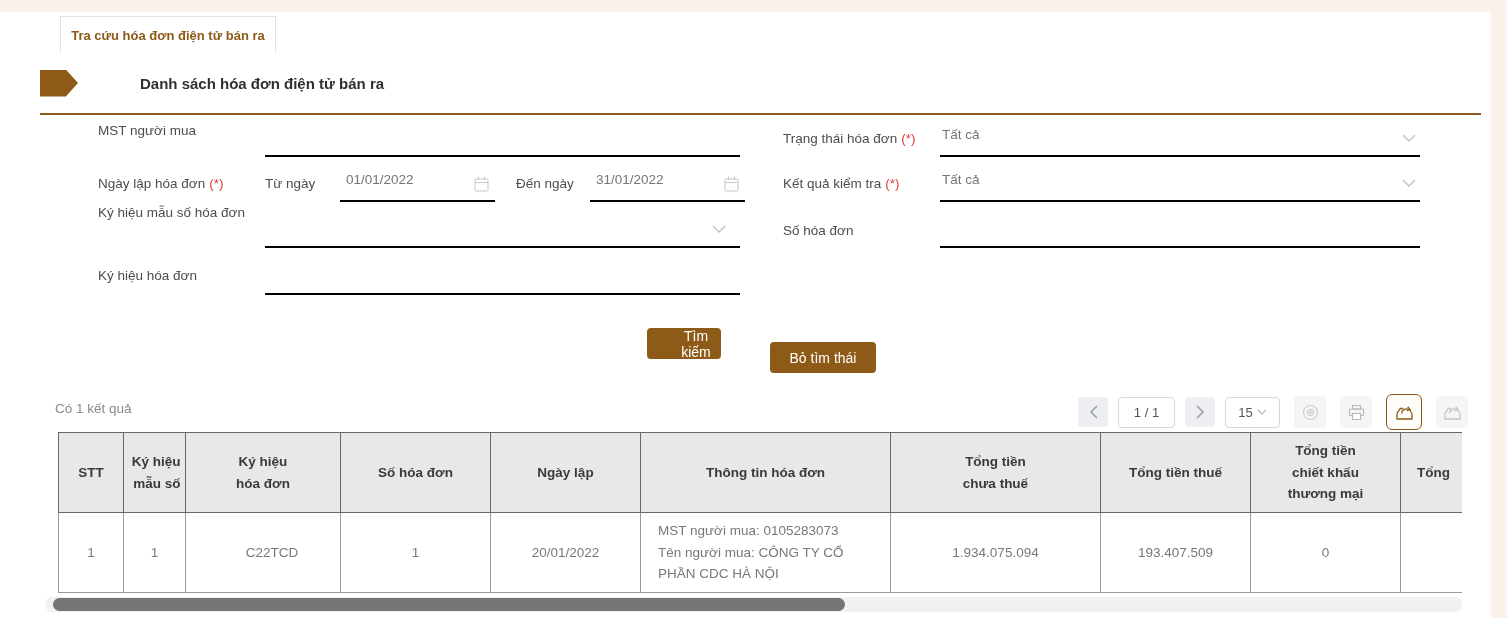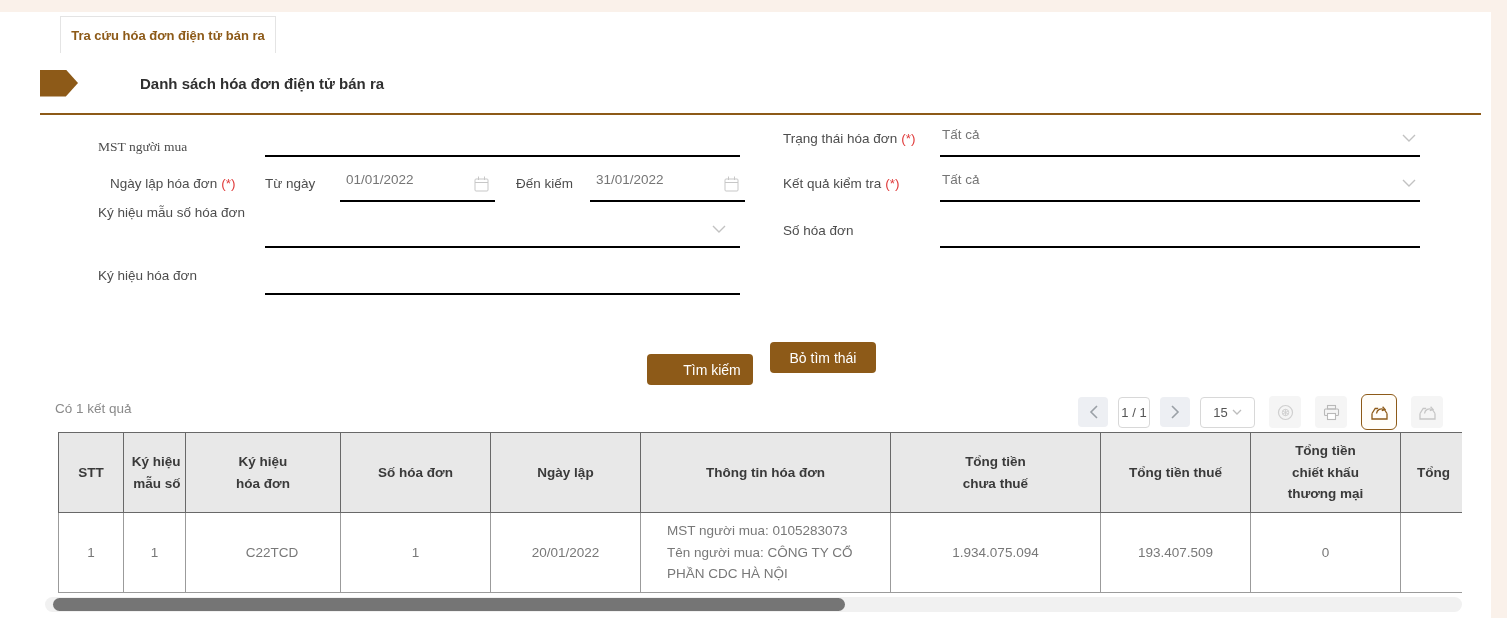--- a/index.html
+++ b/index.html
@@ -54,21 +54,21 @@
   .results-count { position:absolute; left:55px; top:401px; color:#8a8a8a; }
   .pager { position:absolute; left:1078px; top:394px; display:flex; align-items:center; gap:10px; }
   .pg-btn {
     width:30px; height:30px; background:#edeff3; border:none; border-radius:4px;
     display:flex; align-items:center; justify-content:center; cursor:pointer;
   }
   .pg-box {
     height:31px; background:#fff; border:1px solid #d8d8d8; border-radius:4px;
     display:flex; align-items:center; justify-content:center; color:#555; font-size:13px;
   }
-  .pg-indicator { width:32px; }
+  .pg-indicator { width:57px; }
   .pg-size { width:55px; gap:4px; cursor:pointer; }
   .icon-btn {
     width:32px; height:32px; background:#f5f5f5; border:none; border-radius:4px;
     display:flex; align-items:center; justify-content:center; cursor:pointer; margin-left:4px;
   }
   .icon-btn.accent {
     width:36px; height:36px; background:#fffdf9; border:1px solid #8d5a18; border-radius:6px;
   }
 
   
@@ -77,21 +77,21 @@
   thead td {
     background:#e8e8e8; border:1px solid #686868; height:80px;
     text-align:center; vertical-align:middle; font-weight:bold; color:#3a3a3a; line-height:1.6;
   }
   thead td span { display:inline-block; }
   tbody td {
     background:#fff; border:1px solid #9b9b9b; border-top:1px solid #686868; height:80px;
     text-align:center; vertical-align:middle; color:#787878;
   }
   td.al { text-align:center; padding-left:18px;margin-top:17px; }
-  td.info { text-align:left; padding:0 26px; line-height:1.6;margin-left:18px; }
+  td.info { text-align:left; padding:0 17px; line-height:1.6;margin-left:18px; }
   .hw52 { max-width:52px;text-align:right; } .hw60 { max-width:60px; } .hw80 { max-width:80px; } .hw92 { max-width:92px; }
   .h-left { text-align:left !important; padding-left:16px; }
 
   
   .hscroll { position:absolute; left:45px; top:597px; width:1417px; height:15px; background:#f1f1f1; border-radius:8px; }
   .hthumb { position:absolute; left:8px; top:1px; width:792px; height:13px; background:#757575; border-radius:7px; }
 </style>
 </head>
 <body>
 
@@ -102,47 +102,47 @@
   <div class="tab active">Tra cứu hóa đơn điện tử bán ra</div>
 </div>
 
 <div class="titlebar">
   <div class="title-marker"></div>
   <div class="page-title">Danh sách hóa đơn điện tử bán ra</div>
 </div>
 
 <div class="form">
 
-  <div class="lbl" style="left:98px; top:24px;font-family:Liberation Serif, serif;">MST người mua</div>
+  <div class="lbl" style="left:98px; top:8px;">MST người mua</div>
   <div class="uline" style="left:265px; top:10px; width:475px; height:32px;"></div>
 
   <div class="lbl" style="left:783px; top:16px;">
     <span>Trạng thái hóa đơn</span><span class="req">(*)</span>
   </div>
   <div class="uline" style="left:940px; top:8px; width:480px; height:34px;">
     <div class="field-value" style="left:2px; top:4px;">Tất cả</div>
     <svg class="chev" style="right:4px; top:11px;" width="14" height="8" viewBox="0 0 14 8">
         <path d="M1 1l6 6 6-6" fill="none" stroke="#c2c2c2" stroke-width="1.4"></path>
       </svg>
   </div>
 
-  <div class="lbl" style="left:98px; top:61px;margin-left:12px;">
+  <div class="lbl" style="left:98px; top:61px;">
     <span>Ngày lập hóa đơn</span><span class="req">(*)</span>
   </div>
   <div class="lbl" style="left:265px; top:61px;">Từ ngày</div>
   <div class="uline" style="left:340px; top:53px; width:155px; height:34px;">
     <div class="field-value" style="left:6px; top:4px;">01/01/2022</div>
     <svg class="cal" style="right:6px; top:8px;" width="15" height="16" viewBox="0 0 15 16">
       <rect x="1" y="3" width="13" height="12" rx="1" fill="none" stroke="#c7c7c7"></rect>
       <line x1="1" y1="6.5" x2="14" y2="6.5" stroke="#c7c7c7"></line>
       <line x1="4.5" y1="0.5" x2="4.5" y2="4" stroke="#c7c7c7"></line>
       <line x1="10.5" y1="0.5" x2="10.5" y2="4" stroke="#c7c7c7"></line>
     </svg>
   </div>
-  <div class="lbl" style="left:516px; top:61px;">Đến kiếm</div>
+  <div class="lbl" style="left:516px; top:61px;">Đến ngày</div>
   <div class="uline" style="left:590px; top:53px; width:155px; height:34px;">
     <div class="field-value" style="left:6px; top:4px;">31/01/2022</div>
     <svg class="cal" style="right:6px; top:8px;" width="15" height="16" viewBox="0 0 15 16">
       <rect x="1" y="3" width="13" height="12" rx="1" fill="none" stroke="#c7c7c7"></rect>
       <line x1="1" y1="6.5" x2="14" y2="6.5" stroke="#c7c7c7"></line>
       <line x1="4.5" y1="0.5" x2="4.5" y2="4" stroke="#c7c7c7"></line>
       <line x1="10.5" y1="0.5" x2="10.5" y2="4" stroke="#c7c7c7"></line>
     </svg>
   </div>
 
@@ -163,21 +163,21 @@
       </svg>
   </div>
 
   <div class="lbl" style="left:783px; top:108px;">Số hóa đơn</div>
   <div class="uline" style="left:940px; top:99px; width:480px; height:34px;"></div>
 
   <div class="lbl" style="left:98px; top:153px;">Ký hiệu hóa đơn</div>
   <div class="uline" style="left:265px; top:146px; width:475px; height:34px;"></div>
 </div>
 
-<button class="btn" style="left:647px; top:354px; width:106px;padding-left:24px;">Tìm kiếm</button>
+<button class="btn" style="left:647px; top:328px; width:74px;padding-left:24px;">Tìm kiếm</button>
 <button class="btn" style="left:770px; top:342px; width:106px;">Bỏ tìm thái</button>
 
 <div class="results-count">Có 1 kết quả</div>
 <div class="pager">
   <button class="pg-btn">
     <svg width="9" height="14" viewBox="0 0 9 14">
         <path d="M8 1L2 7l6 6" fill="none" stroke="#9aa0a6" stroke-width="1.6"></path>
       </svg>
   </button>
   <div class="pg-box pg-indicator">1 / 1</div>

